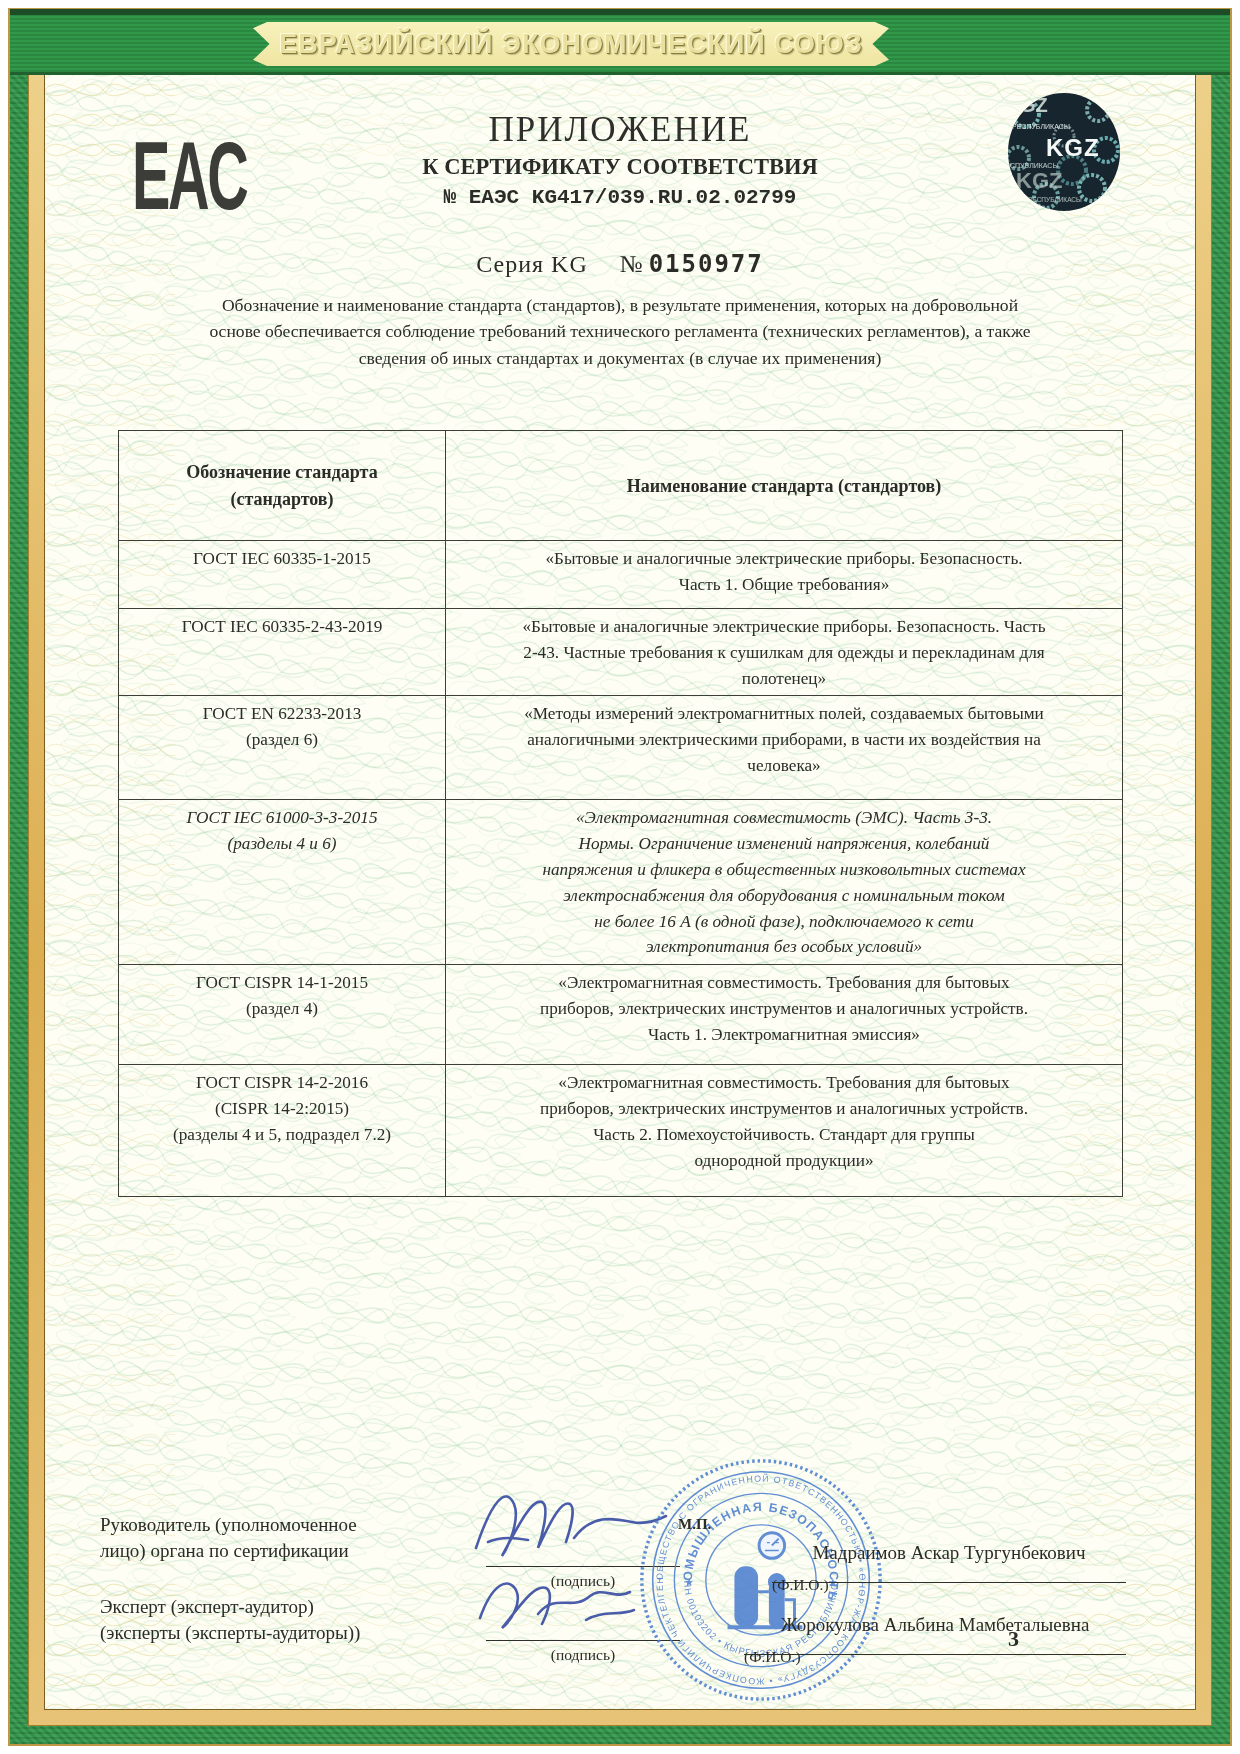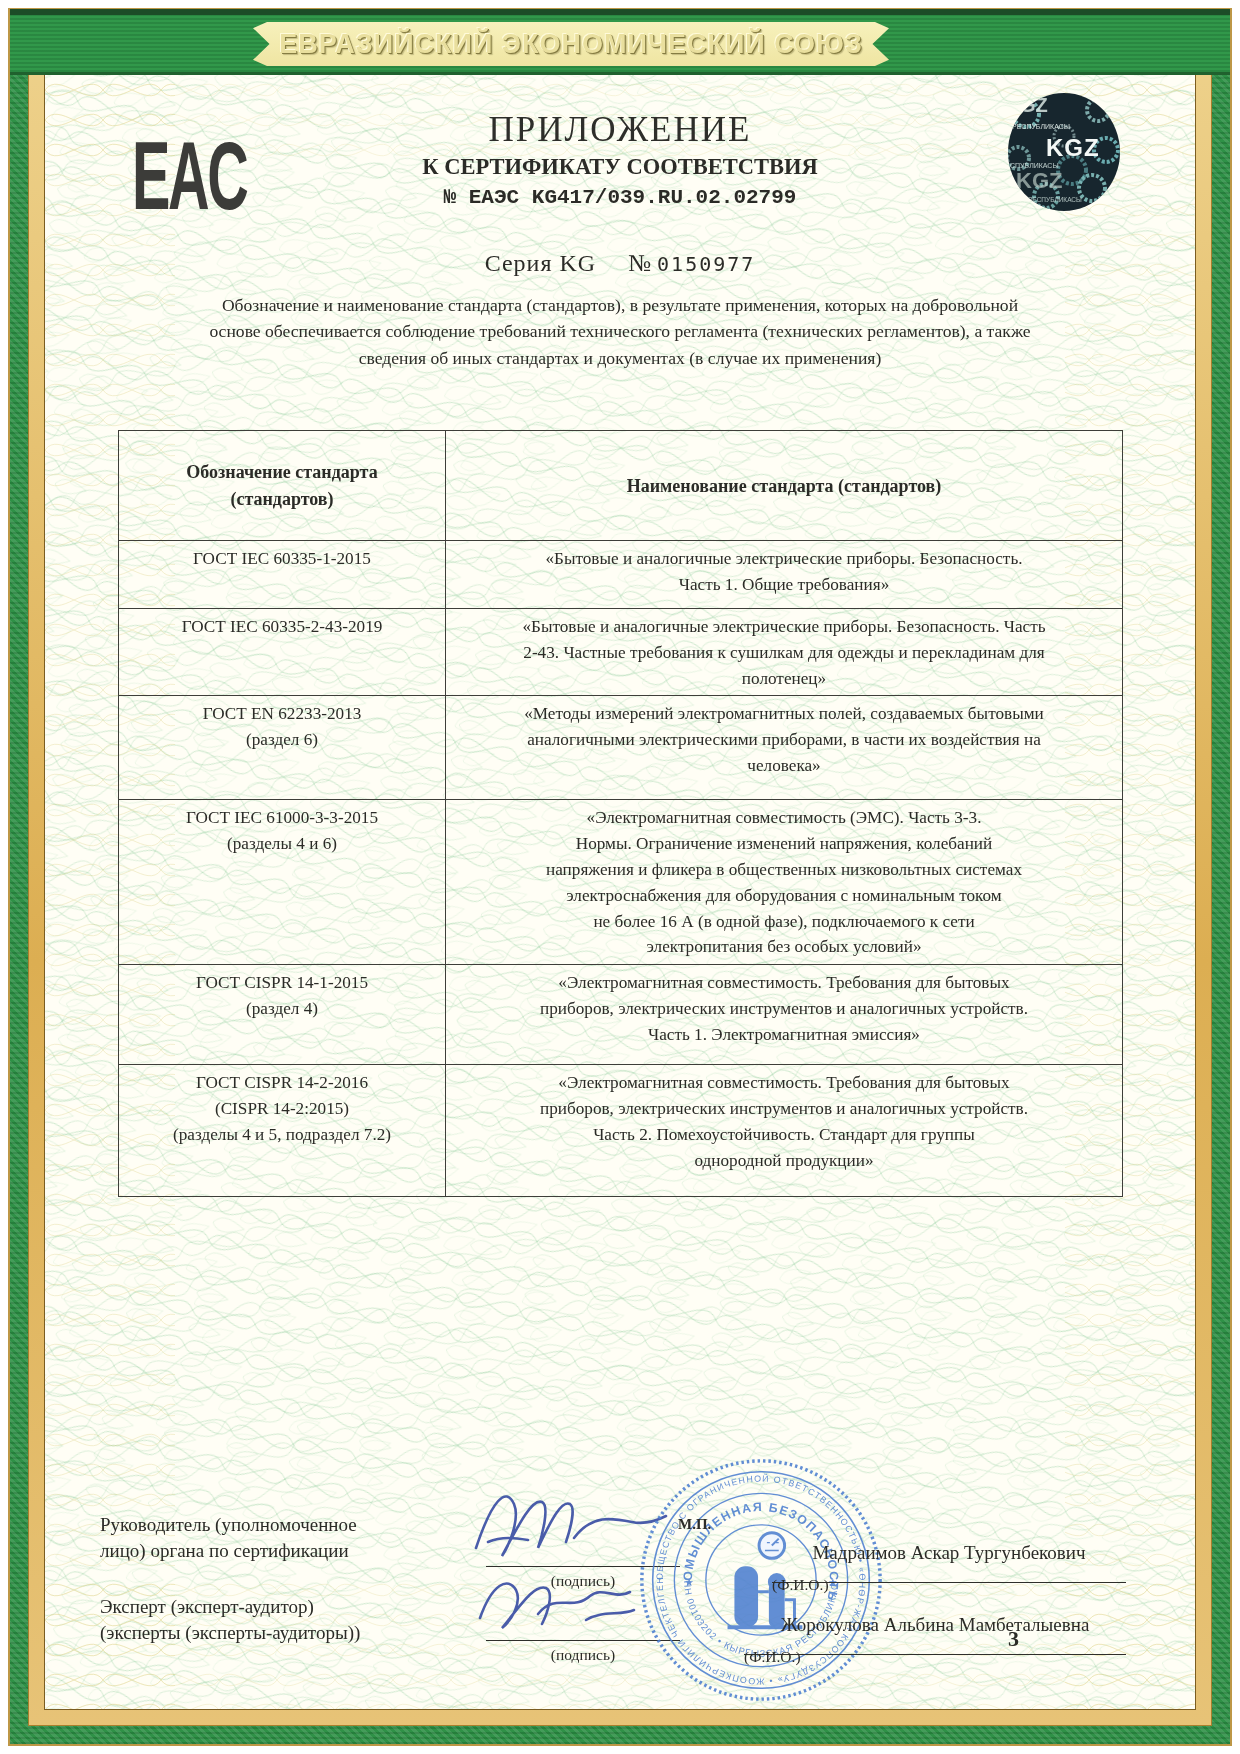--- a/index.html
+++ b/index.html
@@ -58,42 +58,42 @@
 
   
   .title-block { position:absolute; left:0; right:0; top:110px; text-align:center; z-index:2; }
   .title-1 { font-size:35px; letter-spacing:2px; color:#2e2e2a; }
   .title-2 { font-size:22.5px; font-weight:bold; margin-top:4px; }
   .title-3 { font-size:21px;  font-weight:bold; margin-top:6px;font-family:Liberation Mono, monospace; }
 
   .series-line { position:absolute; left:0; right:0; top:250px; text-align:center; z-index:2; font-size:24px; }
   .series-label { letter-spacing:1px; }
   .series-no { margin-left:26px; }
-  .series-number { font-family:"DejaVu Sans Mono", monospace; font-weight:400; font-size:20px; letter-spacing:2px; }
+  .series-number { font-family:"DejaVu Sans Mono", monospace; font-weight:700; font-size:24px; letter-spacing:2px; }
 
   .intro {
     position:absolute; left:66px; right:66px; top:292px; z-index:2; text-align:center;
     font-size:17.6px; line-height:1.5; white-space:pre-line;
   }
 
   
   table.standards {
     position:absolute; left:118px; top:430px; width:1004px; z-index:2;
     border-collapse:collapse; table-layout:fixed; background:transparent;
   }
   table.standards th, table.standards td {
     border:1.6px solid #3e3e39; vertical-align:top; padding:5px 10px 4px 10px;
     font-size:17.2px; line-height:1.5; text-align:center;
   }
   table.standards th { font-weight:bold; font-size:18px; vertical-align:middle; white-space:pre-line; }
   td.designation { white-space:pre-line; }
   td.std-name { white-space:pre-line; }
   col.c1 { width:327px; } col.c2 { width:677px; }
   tr.h-head { height:110px; } tr.h-r1 { height:68px; } tr.h-r2 { height:80px; }
-  tr.h-r3 { height:104px; } tr.h-r4 { height:104px; } tr.h-r5 { height:156px; }
+  tr.h-r3 { height:104px; } tr.h-r4 { height:104px; } tr.h-r5 { height:156px;font-style:italic; }
   tr.h-r6 { height:100px; } tr.h-r7 { height:132px; }
 
   
   .f-label { position:absolute; left:100px; width:420px; z-index:2; font-size:19px; line-height:1.35; white-space:pre-line; }
   .f-label.l1 { top:1512px; }
   .f-label.l2 { top:1594px; }
   .sig-line { position:absolute; border-bottom:1.6px solid #2f2f2b; z-index:5; }
   .sig-caption { position:absolute; z-index:5; font-size:15.5px; text-align:center; }
   .mp { position:absolute; left:678px; top:1516px; z-index:8; font-weight:bold; font-size:15px; }
   .fio-name { position:absolute; z-index:7; text-align:center; font-size:19px; padding-bottom:18px; border-bottom:1.5px solid #2f2f2b; }

